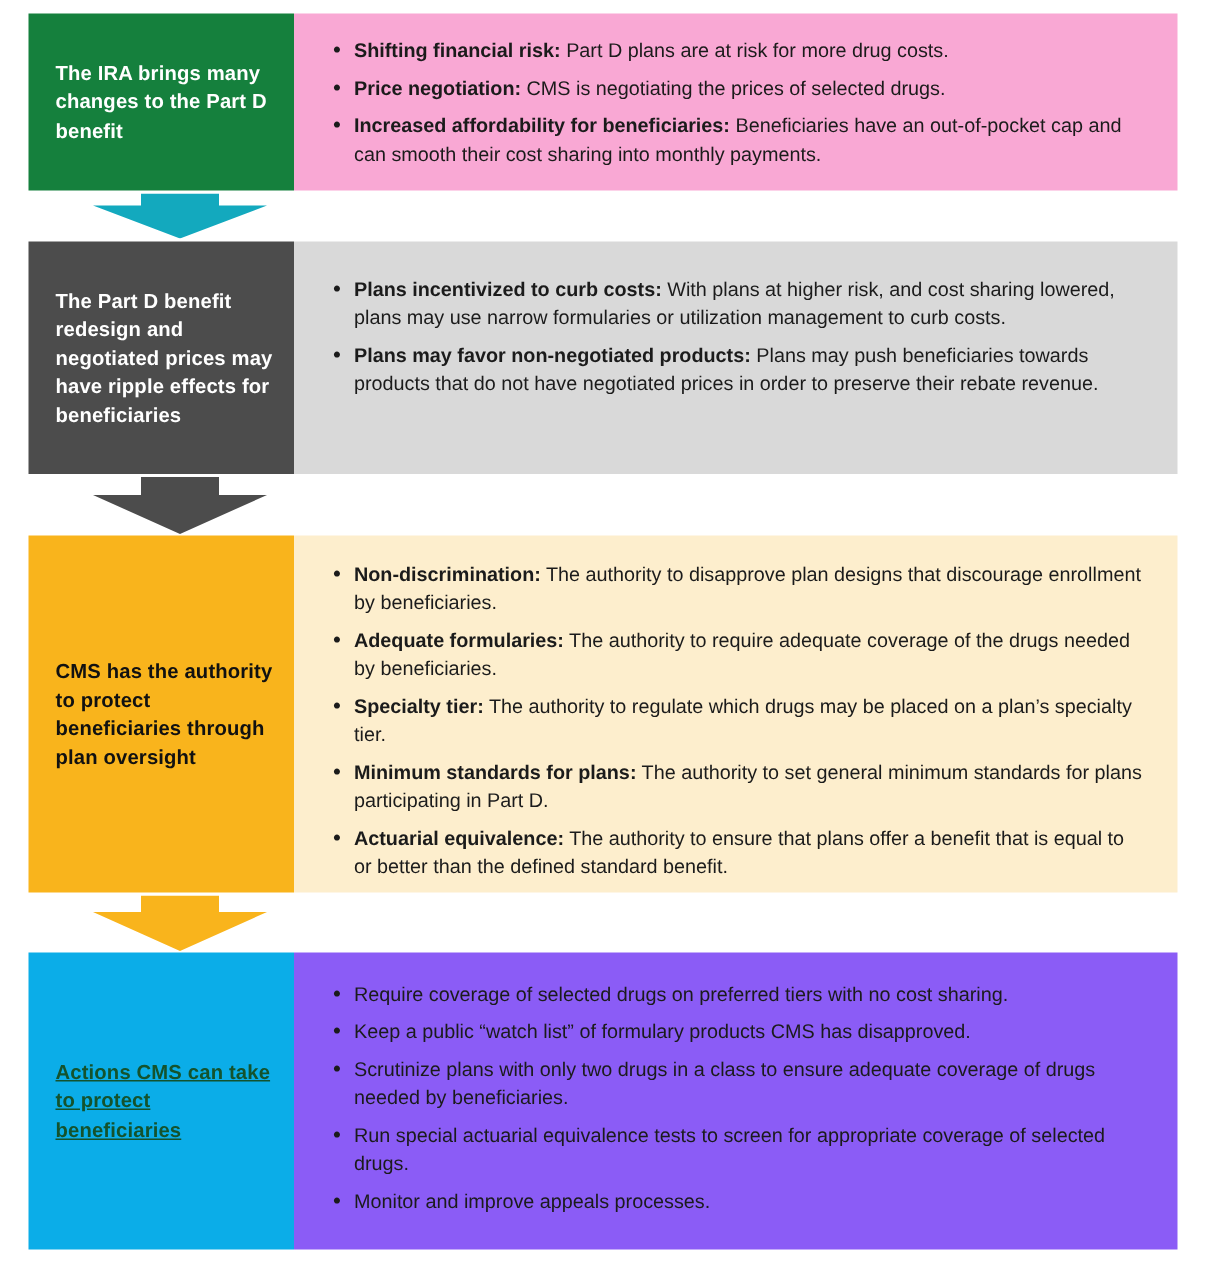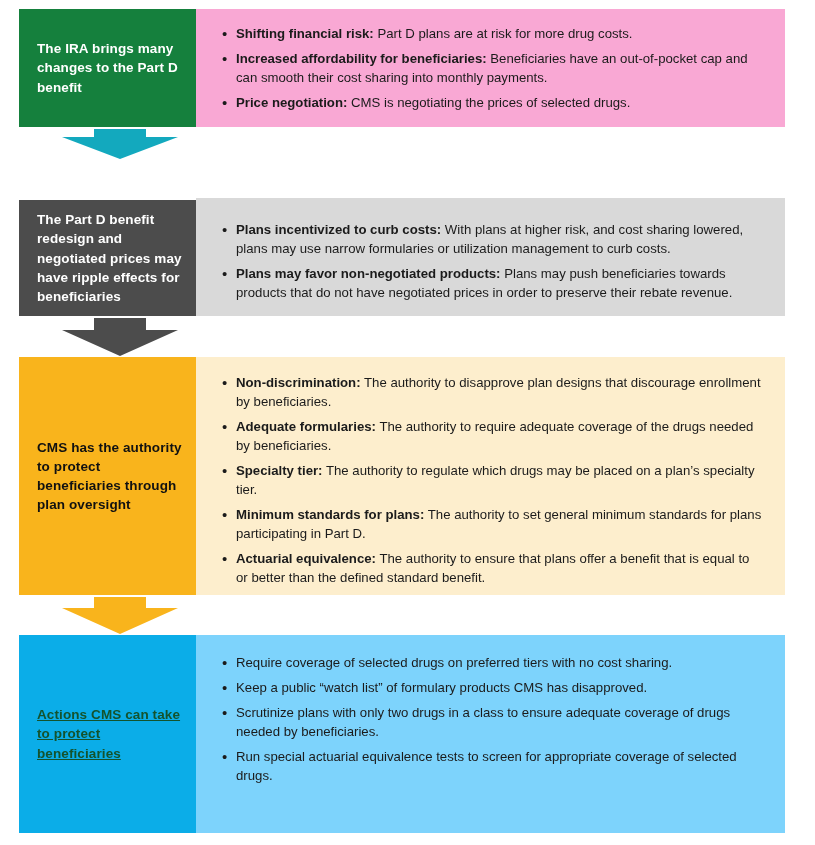--- a/index.html
+++ b/index.html
@@ -80,21 +80,21 @@
   #sec-ripple .label-panel { background: #4c4c4c; }
   #sec-ripple .label-text  { color: #ffffff; }
   #sec-ripple .content-panel { background: #d9d9d9; }
 
   #sec-oversight .label-panel { background: #f9b41c; }
   #sec-oversight .label-text  { color: #111111; }
   #sec-oversight .content-panel { background: #fdeecd; }
 
   #sec-actions .label-panel { background: #0bade8; }
   #sec-actions .label-text  { color: #14532d; text-decoration: underline; }
-  #sec-actions .content-panel { background: #7dd3fc; }
+  #sec-actions .content-panel { background: #8b5cf6; }
 
   
   .connector {
     position: absolute;
     left: 62px;
     width: 116px;
   }
   .connector svg { display: block; width: 100%; height: 100%; }
 </style>
 </head>
@@ -105,36 +105,36 @@
   <div class="flow-section" id="sec-ira" style="top:9px; height:118px;">
     <div class="label-panel">
       <div class="label-text">The IRA brings many changes to the Part D benefit</div>
     </div>
     <div class="content-panel">
       <ul class="bullets">
         <li>
           <span class="lead">Shifting financial risk:</span><span> Part D plans are at risk for more drug costs.</span>
         </li>
         <li>
+          <span class="lead">Price negotiation:</span><span> CMS is negotiating the prices of selected drugs.</span>
+        </li>
+        <li>
           <span class="lead">Increased affordability for beneficiaries:</span><span> Beneficiaries have an out-of-pocket cap and can smooth their cost sharing into monthly payments.</span>
-        </li>
-        <li>
-          <span class="lead">Price negotiation:</span><span> CMS is negotiating the prices of selected drugs.</span>
         </li>
       </ul>
     </div>
   </div>
 
   <div class="connector" id="conn-1" style="top:129px; height:30px;">
     <svg viewBox="0 0 116 30" preserveAspectRatio="none" aria-hidden="true">
       <polygon points="32,0 84,0 84,8 116,8 58,30 0,8 32,8" fill="#13a9be"></polygon>
     </svg>
   </div>
 
-  <div class="flow-section" id="sec-ripple" style="top:161px; height:155px;align-items:flex-end;">
+  <div class="flow-section" id="sec-ripple" style="top:161px; height:155px;">
     <div class="label-panel">
       <div class="label-text">The Part D benefit redesign and negotiated prices may have ripple effects for beneficiaries</div>
     </div>
     <div class="content-panel" style="align-items:flex-start; padding-top:22px;">
       <ul class="bullets">
         <li>
           <span class="lead">Plans incentivized to curb costs:</span><span> With plans at higher risk, and cost sharing lowered, plans may use narrow formularies or utilization management to curb costs.</span>
         </li>
         <li>
           <span class="lead">Plans may favor non-negotiated products:</span><span> Plans may push beneficiaries towards products that do not have negotiated prices in order to preserve their rebate revenue.</span>
@@ -191,17 +191,20 @@
         </li>
         <li>
           <span class="lead"></span><span>Keep a public “watch list” of formulary products CMS has disapproved.</span>
         </li>
         <li>
           <span class="lead"></span><span>Scrutinize plans with only two drugs in a class to ensure adequate coverage of drugs needed by beneficiaries.</span>
         </li>
         <li>
           <span class="lead"></span><span>Run special actuarial equivalence tests to screen for appropriate coverage of selected drugs.</span>
         </li>
+        <li>
+          <span class="lead"></span><span>Monitor and improve appeals processes.</span>
+        </li>
       </ul>
     </div>
   </div>
 
 </div>
 
 </body></html>

